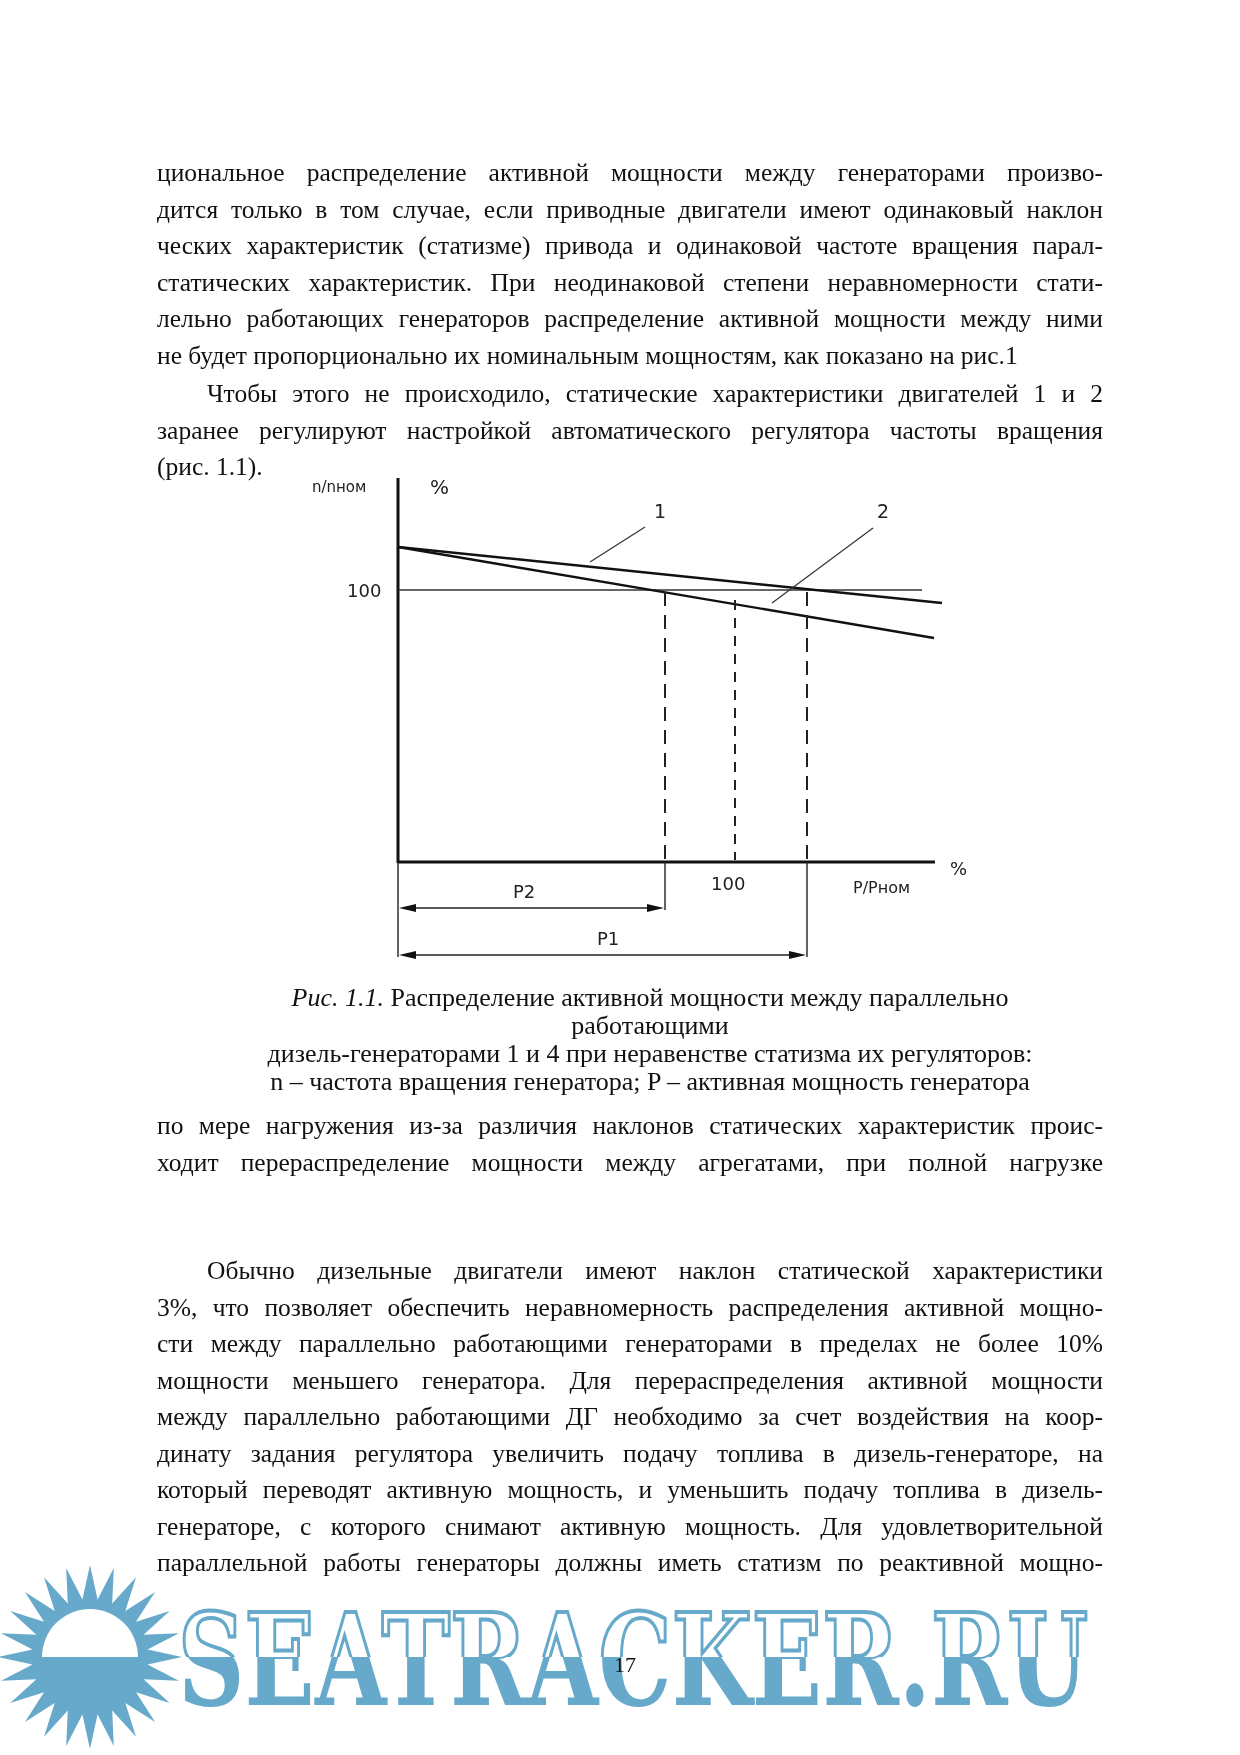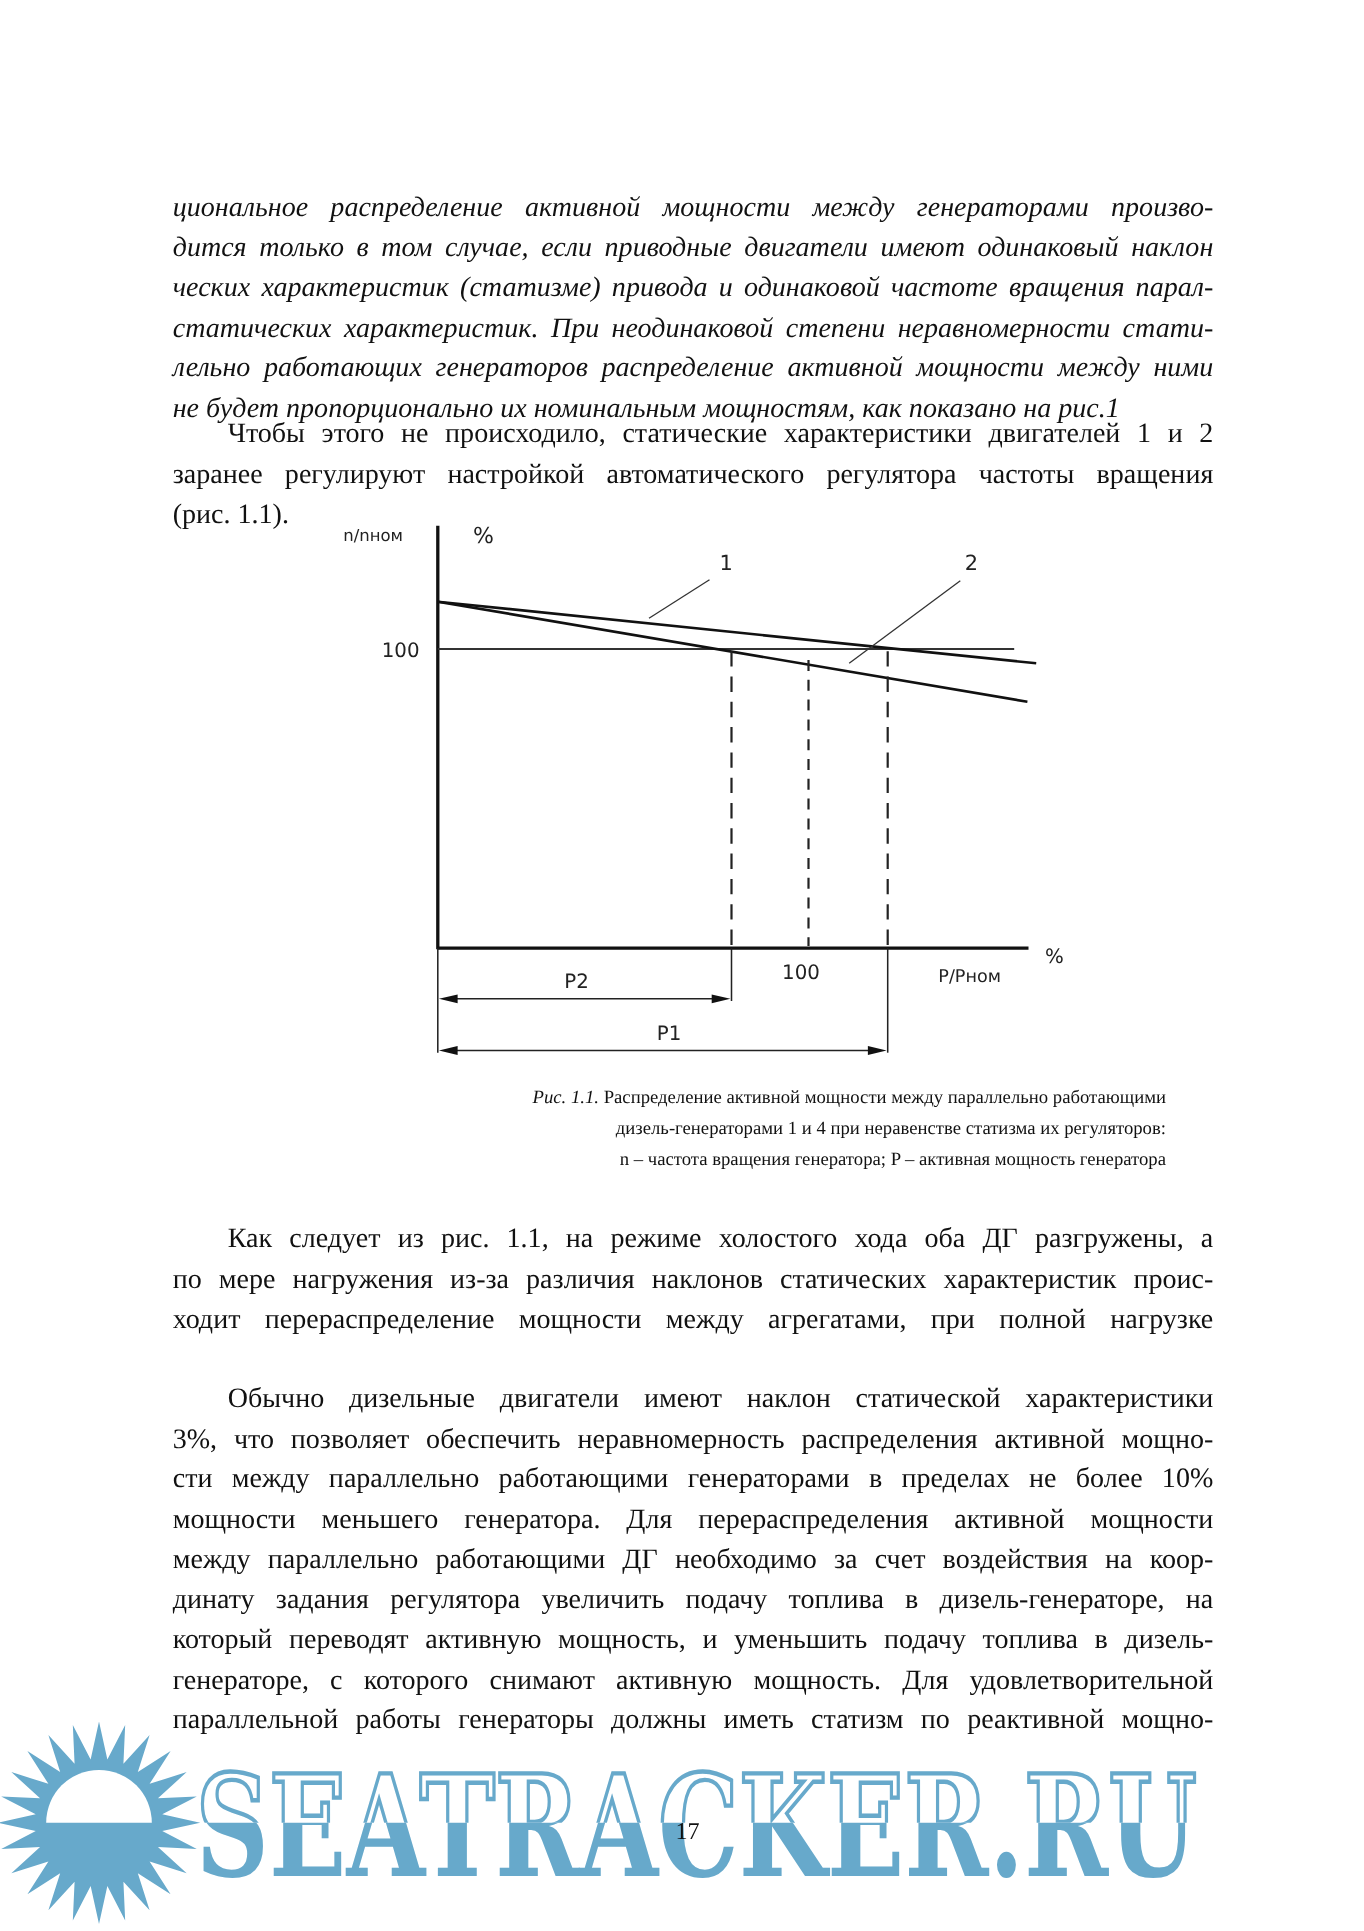--- a/index.html
+++ b/index.html
@@ -3,25 +3,25 @@
 <meta charset="utf-8">
 <style>
   html, body { margin:0; padding:0; background:#ffffff; }
   body { width:1240px; height:1755px; position:relative; overflow:hidden;
          font-family:"Liberation Serif", "DejaVu Serif", serif; color:#111; }
   .para { position:absolute; left:157px; width:946px; font-size:25.5px; line-height:36.5px;
           text-align:justify; }
   .line { display:block; white-space:nowrap; text-align-last:justify; text-align:justify; }
   .line.last { text-align-last:left; }
   .indent { padding-left:50px; }
-  #p1 { top:170px;font-style:italic; }
+  #p1 { top:155px; }
   #p2 { top:376px; }
   #p3 { top:1108px; }
   #p4 { top:1253px; }
-  .caption { position:absolute; left:240px; width:820px; font-size:17px; line-height:28px; text-align:right; }
+  .caption { position:absolute; left:240px; width:820px; font-size:26px; line-height:28px; text-align:center; }
   .caption em { font-style:italic; }
   #figure { position:absolute; left:0; top:0; }
   .chart-text { font-family:"DejaVu Sans", "Liberation Sans", sans-serif; fill:#222; }
   .page-num { position:absolute; left:614px; top:1652px; font-size:22px; }
   #watermark { position:absolute; left:0; top:1565px; }
 </style>
 </head>
 <body>
 
 <div class="para" id="p1">
@@ -80,21 +80,20 @@
   <text class="chart-text" x="597" y="945" font-size="18">P1</text>
 </svg>
 
 <div class="caption" style="top:984px;">
   <div><em>Рис. 1.1.</em><span> Распределение активной мощности между параллельно работающими</span></div>
   <div>дизель-генераторами 1 и 4 при неравенстве статизма их регуляторов:</div>
   <div>n – частота вращения генератора; P – активная мощность генератора</div>
 </div>
 
 <div class="para" id="p3">
-  <span class="line indent">Как следует из рис. 1.1, на режиме холостого хода  оба ДГ разгружены,  а</span>
   <span class="line">по мере нагружения из-за различия наклонов статических характеристик проис-</span>
   <span class="line">ходит перераспределение мощности между агрегатами, при полной нагрузке</span>
 </div>
 
 <div class="para" id="p4">
   <span class="line indent">Обычно дизельные двигатели имеют наклон статической характеристики</span>
   <span class="line">3%, что позволяет обеспечить неравномерность распределения активной мощно-</span>
   <span class="line">сти между параллельно работающими генераторами в пределах не более 10%</span>
   <span class="line">мощности меньшего генератора. Для перераспределения активной мощности</span>
   <span class="line">между параллельно работающими ДГ необходимо за счет воздействия на коор-</span>

